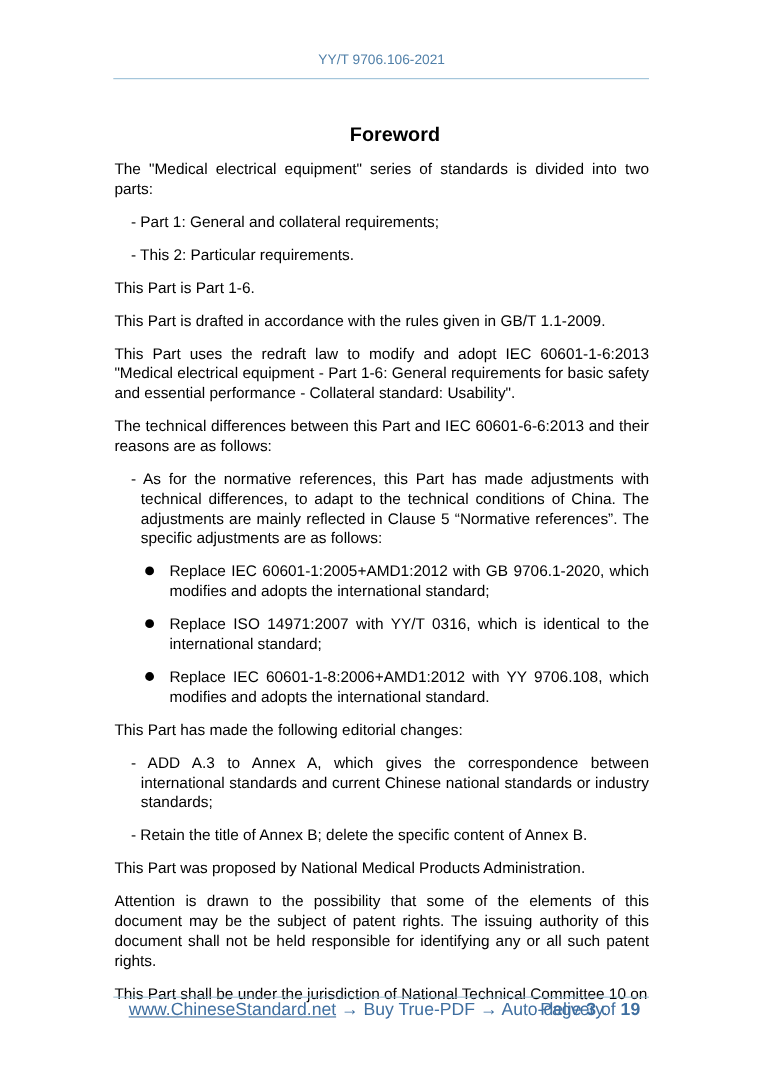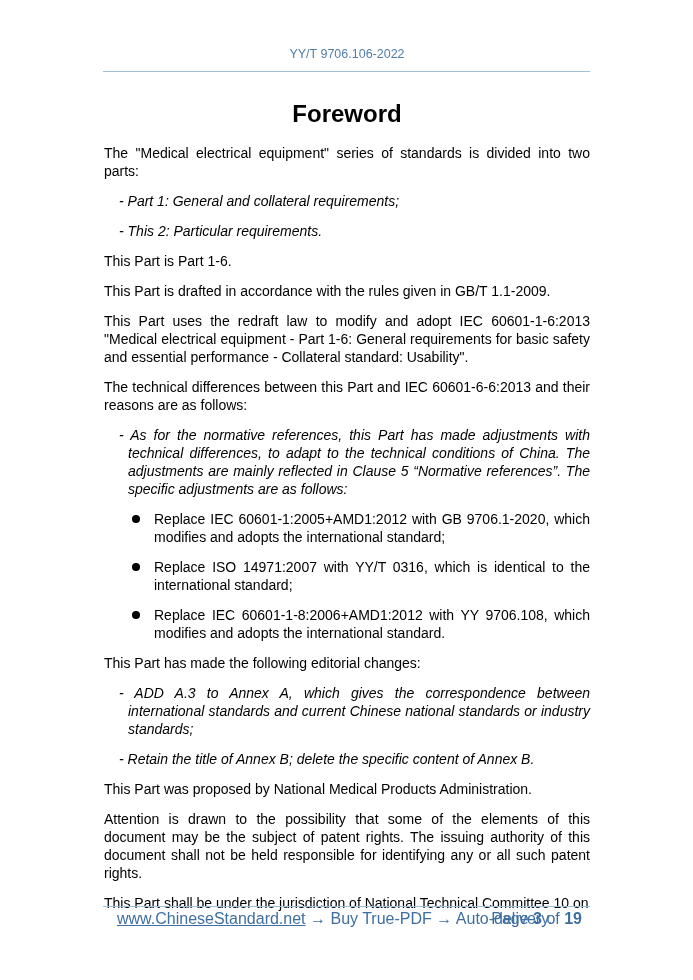--- a/index.html
+++ b/index.html
@@ -31,42 +31,41 @@
       width: 487px;
       height: 0;
       border-top: 1px solid #9cc0d8;
     }
     .doc-title {
       position: absolute;
       left: 104px;
       top: 100px;
       width: 486px;
       text-align: center;
-      font-size: 24px;
+      font-size: 18px;
       font-weight: bold;
-      margin: 0;
+      margin: 12px;
     }
     .content {
       position: absolute;
       left: 104px;
       top: 144px;
       width: 486px;
       font-size: 14px;
       line-height: 18px;
     }
     .para {
       margin: 0 0 12px 0;
       text-align: justify;
     }
     .dash-item {
       margin: 0 0 12px 0;
       padding-left: 24px;
       text-indent: -9px;
       text-align: justify;
-      font-style: italic;
     }
     .dash-item.short { padding-left: 15px; text-indent: 0; }
     .bullet-item {
       position: relative;
       margin: 0 0 12px 0;
       padding-left: 50px;
       text-align: justify;
     }
     .bullet-item .bullet-dot {
       position: absolute;
@@ -100,21 +99,21 @@
     .footer-page {
       position: absolute;
       right: 5px;
       top: 0;
     }
     .footer-page b { font-weight: bold; }
   </style>
 </head>
 <body>
 
-<div class="page-header">YY/T 9706.106-2022</div>
+<div class="page-header">YY/T 9706.106-2021</div>
 <div class="header-rule"></div>
 
 <h1 class="doc-title">Foreword</h1>
 
 <div class="content">
   <p class="para">The "Medical electrical equipment" series of standards is divided into two parts:</p>
   <p class="dash-item short">- Part 1: General and collateral requirements;</p>
   <p class="dash-item short">- This 2: Particular requirements.</p>
   <p class="para">This Part is Part 1-6.</p>
   <p class="para">This Part is drafted in accordance with the rules given in GB/T 1.1-2009.</p>

